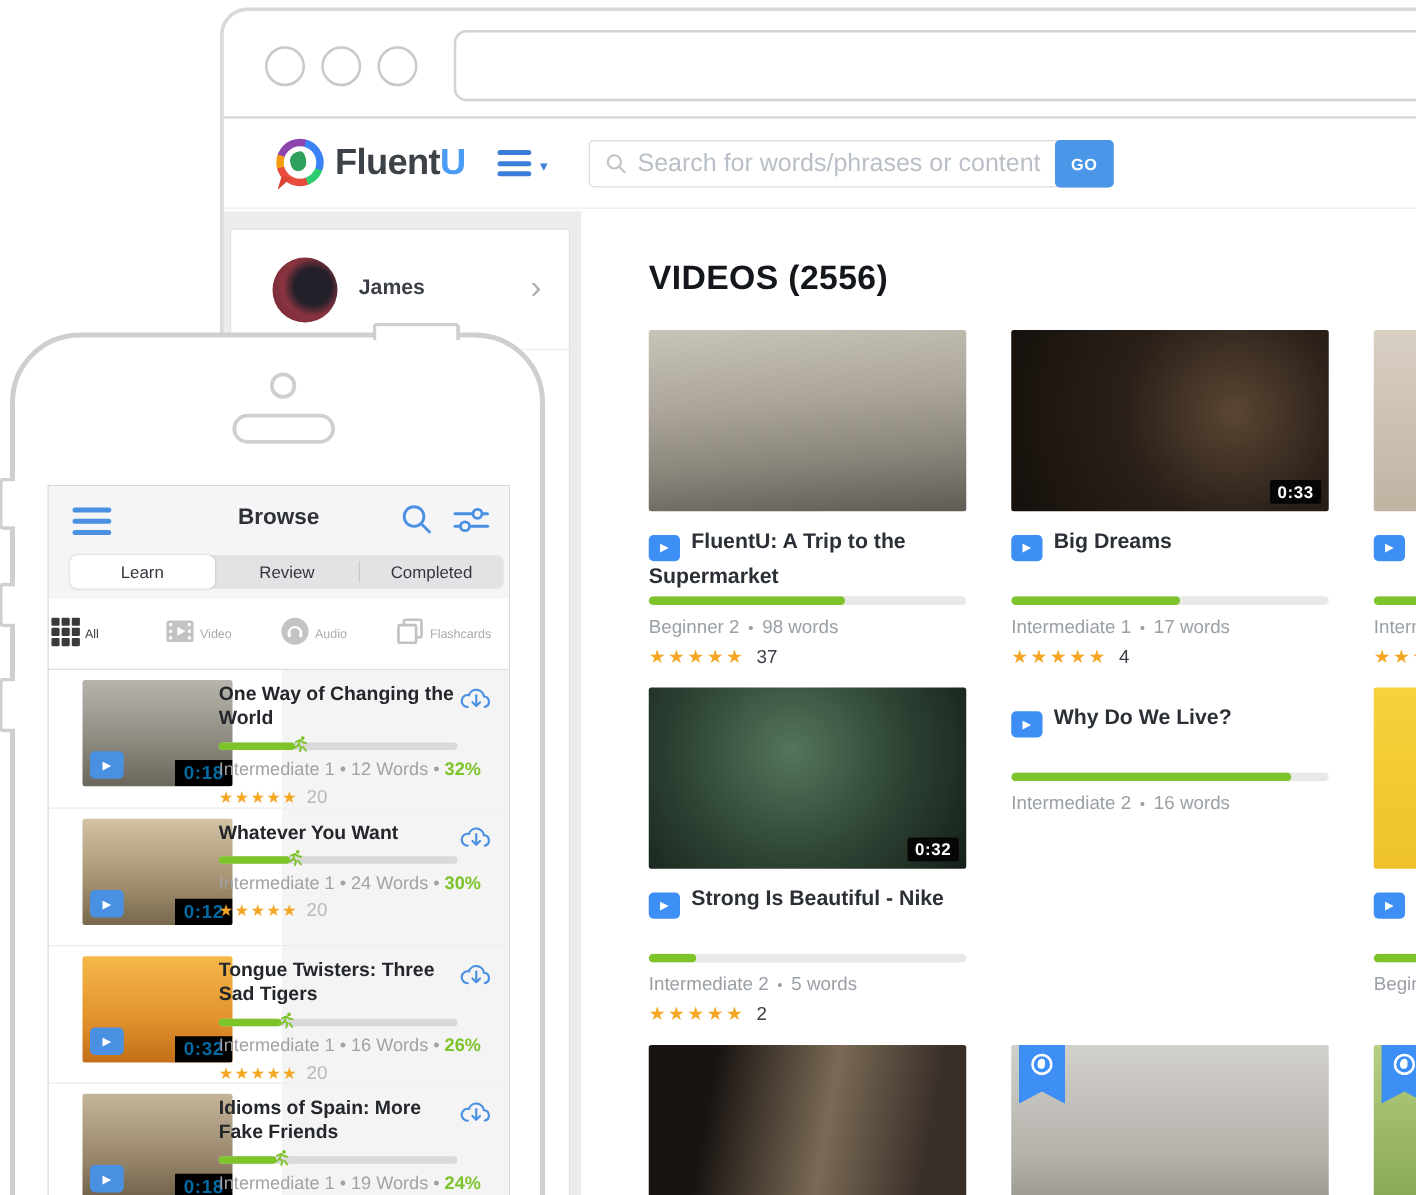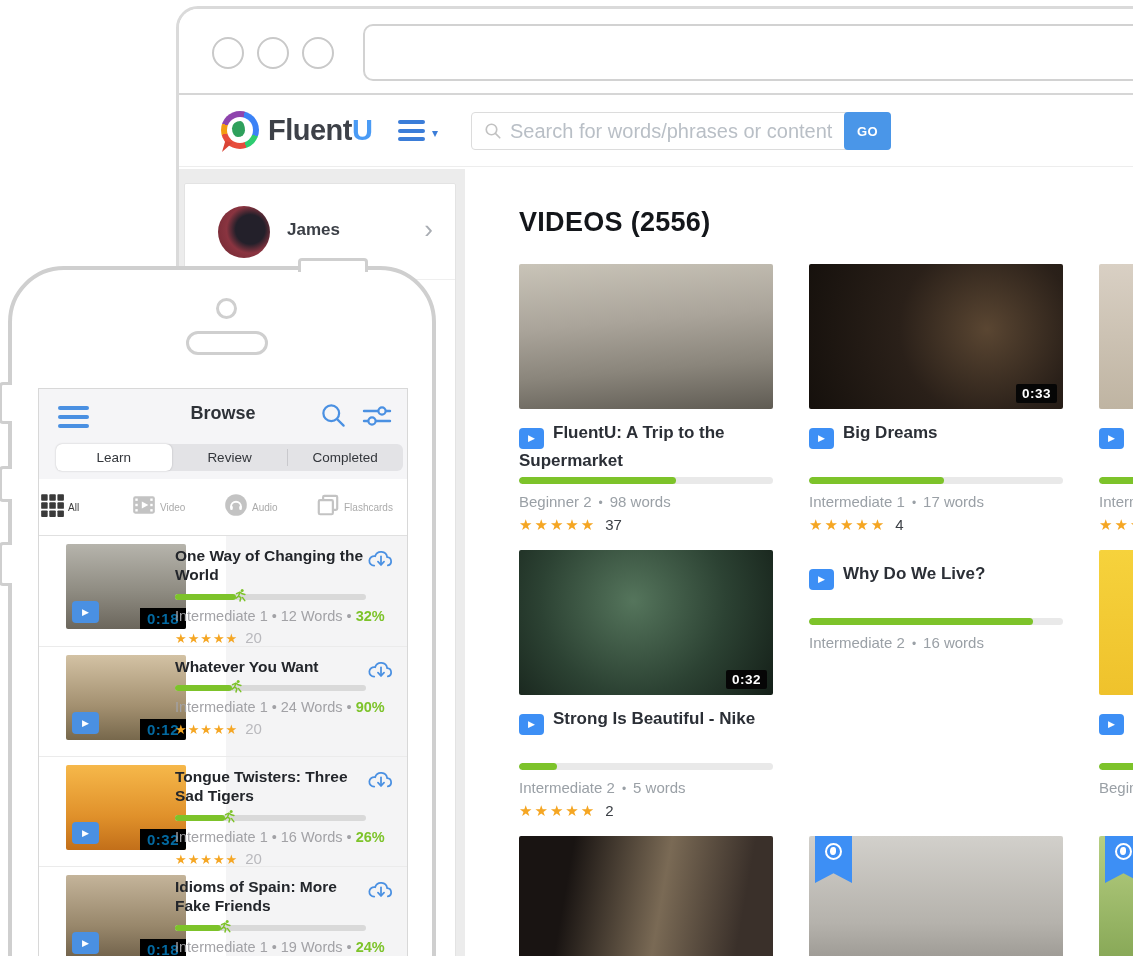--- a/index.html
+++ b/index.html
@@ -454,21 +454,21 @@
       <div class="p-pbar">
         <div class="fill" style="width: 30%;"></div>
         <span class="p-runner" style="left: calc(30% - 3px);">
           <svg width="14" height="15" viewBox="0 0 14 15">
             <circle cx="9.2" cy="2.4" r="1.5" fill="#7dc32a"></circle>
             <path d="M3.5 5.6l3.4-1.5 2.4 1.7 2.6.6M6.9 4.3 5.6 8.1l2.3 1.5-.9 3.4M5.6 8.1 3 10.2M9.6 9.6l2.2 3" fill="none" stroke="#7dc32a" stroke-width="1.5" stroke-linecap="round" stroke-linejoin="round"></path>
           </svg>
         </span>
       </div>
       <div class="p-meta">
-        <span>Intermediate 1</span><span class="sep">•</span><span>24 Words</span><span class="sep">•</span><span class="pct">90%</span>
+        <span>Intermediate 1</span><span class="sep">•</span><span>24 Words</span><span class="sep">•</span><span class="pct">30%</span>
       </div>
       <div class="p-stars">
         <span class="stars">★★★★★</span><span class="stars-count">20</span>
       </div>
     </div>
   </div>
 
   <div class="p-item">
     <div class="p-thumb" style="background: linear-gradient(rgb(246, 184, 74) 0%, rgb(224, 145, 43) 60%, rgb(194, 111, 26) 100%);">
       <span class="p-play">▶</span>

